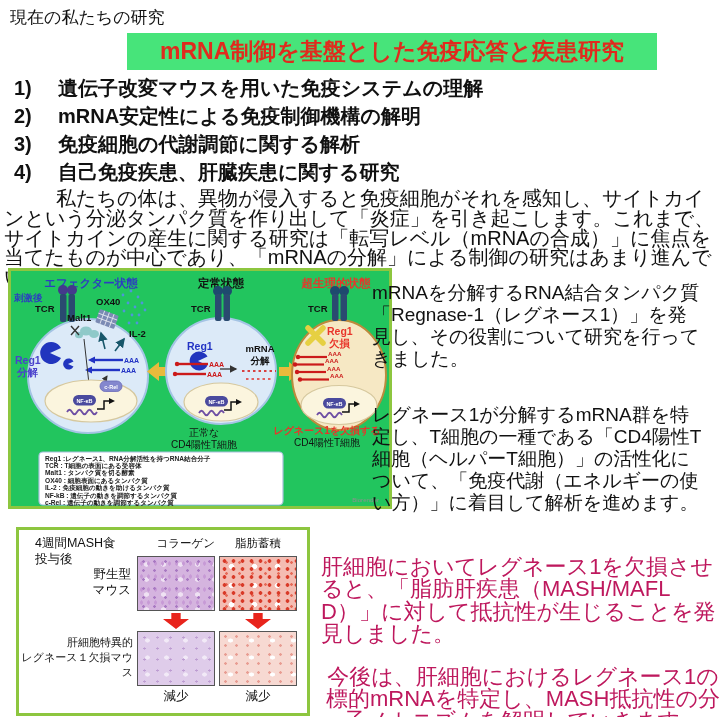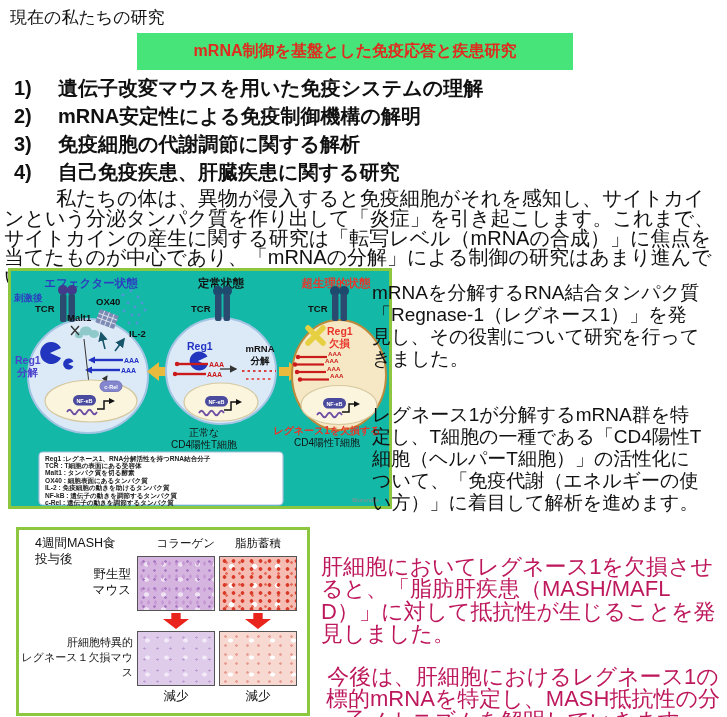--- a/index.html
+++ b/index.html
@@ -2,33 +2,33 @@
 <html><head>
 <meta charset="utf-8">
 <style>
   * { margin:0; padding:0; box-sizing:border-box; }
   html,body { background:#fff; }
   body { font-family:"Liberation Sans", sans-serif; }
   #slide { position:relative; width:727px; height:717px; background:#fff; overflow:hidden; }
 
   .header-label { position:absolute; left:10px; top:6px; font-size:17px; font-weight:500; color:#111; }
 
-  .title-bar { position:absolute; left:137px; top:33px; width:436px; height:37px;
-    background:#47E47A; color:#E02B1E; font-size:16px; font-weight:bold;
+  .title-bar { position:absolute; left:127px; top:33px; width:530px; height:37px;
+    background:#47E47A; color:#E02B1E; font-size:23px; font-weight:bold;
     display:flex; align-items:center; justify-content:center; letter-spacing:0; }
 
   .research-list { position:absolute; left:14px; top:74px; width:700px; }
   .research-item { display:flex; font-size:20px; font-weight:bold; color:#111; line-height:28px; }
   .research-item .num { width:44px; flex:none; }
 
   .intro { position:absolute; left:4px; top:189px; width:719px; font-size:20px;
     line-height:19.8px; color:#111; text-indent:52px; word-break:break-all; }
 
   .diagram-box { position:absolute; left:8px; top:268px; width:384px; height:241px;
-    border:3px solid #8DC63F; background:#14b8a6; }
+    border:3px solid #8DC63F; background:#22c55e; }
   .diagram-box svg { display:block; }
 
   svg text { font-family:"Liberation Sans", sans-serif; }
   .b { font-weight:bold; }
   .t-blue { fill:#2C3EC0; }
   .t-red { fill:#E8352B; }
   .t-black { fill:#111; }
   .t-reg1blue { fill:#4A42CC; }
   .t-mblue { fill:#2233C4; }
   .t-mred { fill:#CB1A1A; }

